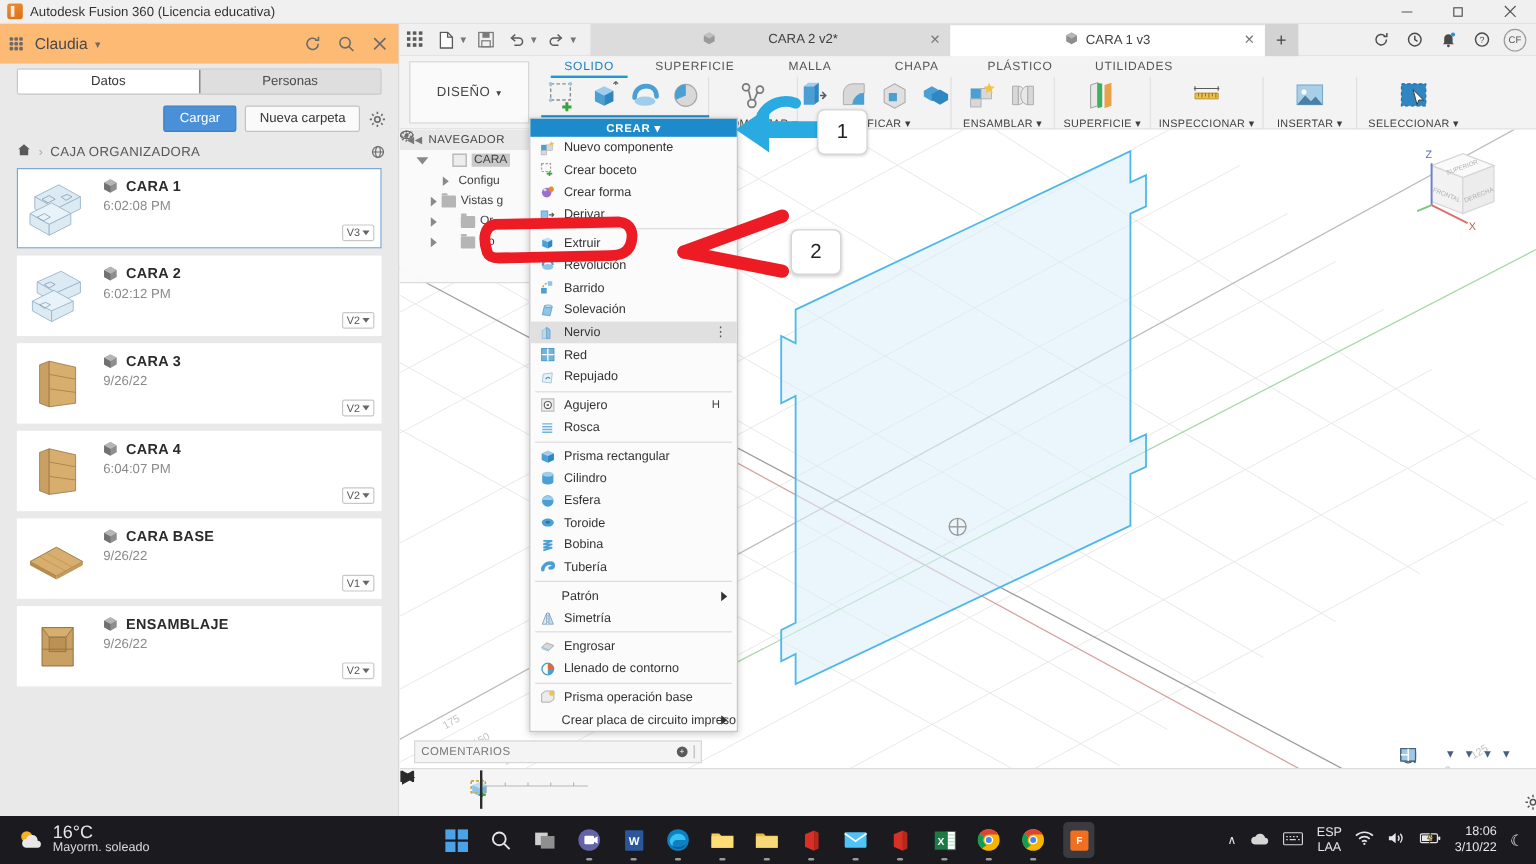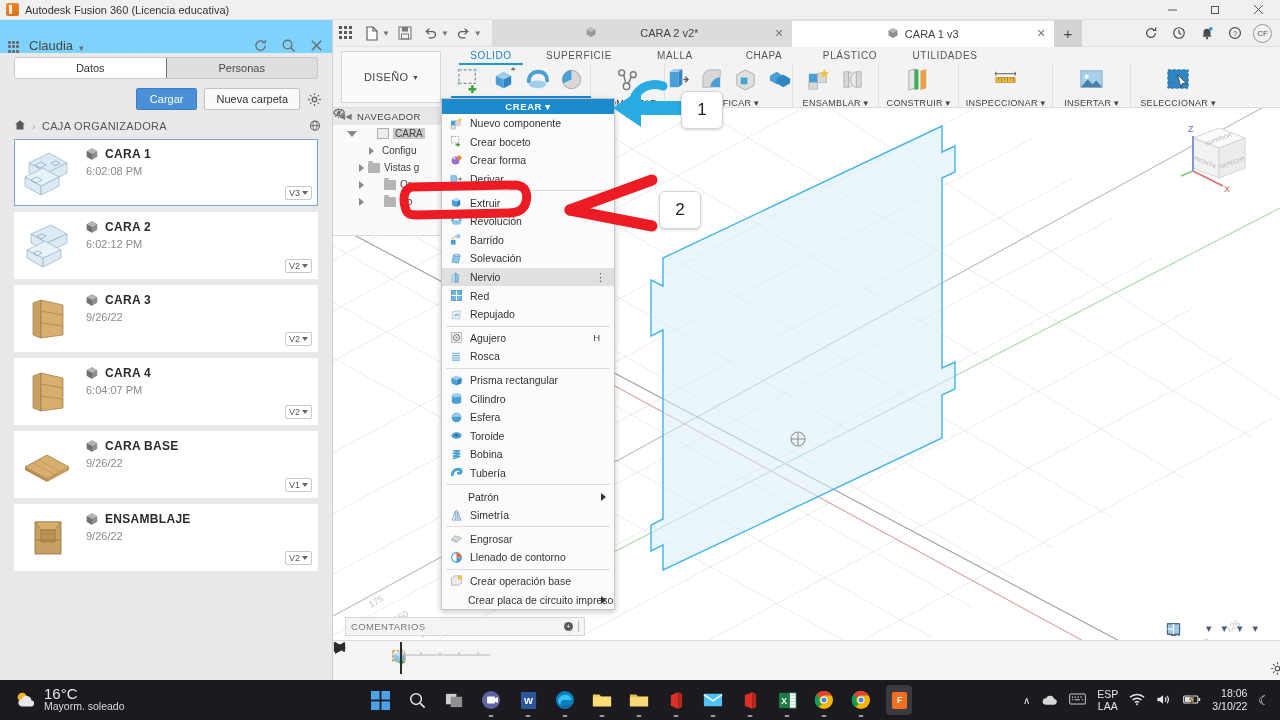--- a/index.html
+++ b/index.html
@@ -26,22 +26,22 @@
   .tb-ctrls { margin-left:auto; display:flex; height:20px; }
   .tb-btn { width:43px; height:20px; display:flex; align-items:center; justify-content:center;
             color:#555; font-size:11px; }
   .tb-btn svg{display:block;}
 
   
   .datapanel {
     position:absolute; left:0; top:20px; width:333px; height:660px;
     background:#e9e9e9; border-right:1px solid #cfcfcf;
   }
-  .dp-head { height:33px; display:flex; align-items:flex-end; padding:0 8px;
-             background:#7dd3fc; }
+  .dp-head { height:33px; display:flex; align-items:center; padding:0 8px;
+             background:#fdba74; }
   .dp-grid { width:14px;height:12px; margin-right:7px; display:flex; flex-wrap:wrap; gap:1px; }
   .dp-grid i { width:3px;height:3px;background:#6b6b6b;display:block;border-radius:1px;}
   .dp-user { font-size:13px; color:#4a4a4a; }
   .dp-caret{ margin-left:6px; font-size:9px; color:#6b6b6b;}
   .dp-head-icons{margin-left:auto;display:flex;align-items:center;gap:13px;color:#6b6b6b;}
   .dp-head-icons span{cursor:pointer;display:flex;}
 
   .dp-tabs { display:flex; margin:4px 14px 0 14px; height:22px;
              border:1px solid #c8c8c8; border-radius:2px; overflow:hidden; background:#dedede;}
   .dp-tab { flex:1; display:flex; align-items:center; justify-content:center;
@@ -718,21 +718,21 @@
         <div class="panel" style="width:80px;">
           <div class="pn-icons">
             <span class="ic big">
               <svg width="27" height="27" viewBox="0 0 28 28">
                   <path d="M4 5l6-2v20l-6 2z" fill="#e8e8e8" stroke="#9a9a9a" stroke-width=".8"></path>
                   <path d="M10 3l4 1v20l-4 1z" fill="#3fae5f"></path>
                   <path d="M16 5l6-2v20l-6 2z" fill="#e8a24a"></path>
                 </svg>
             </span>
           </div>
-          <div class="pn-label">CONSTRUIR ▾</div>
+          <div class="pn-label">SUPERFICIE ▾</div>
         </div>
 
         <div class="panel" style="width:94px;">
           <div class="pn-icons">
             <span class="ic big">
               <svg width="27" height="27" viewBox="0 0 28 28">
                   <path d="M4 12h20v5H4z" fill="#f0c14b" stroke="#b98c23" stroke-width=".8"></path>
                   <path d="M7 12v3M10 12v4M13 12v3M16 12v4M19 12v3M22 12v4" stroke="#8a6a1a" stroke-width=".8"></path>
                   <path d="M3 8h22M4 6v4M24 6v4" stroke="#5a5a5a" stroke-width="1"></path>
                 </svg>
@@ -1287,21 +1287,21 @@
 
     <div class="msep"></div>
 
     <div class="mi">
       <span class="mic">
           <svg width="13" height="13" viewBox="0 0 14 14">
             <path d="M1.5 4.5 5 2h7.5v7.5L9 12H1.5z" fill="#ececec" stroke="#9a9a9a" stroke-width=".7"></path>
             <circle cx="10.5" cy="4" r="2.3" fill="#f5c342"></circle>
           </svg>
         </span>
-      <span>Crear operación base</span>
+      <span>Prisma operación base</span>
     </div>
     <div class="mi indent">
       <span>Crear placa de circuito impreso</span>
       <span class="arrow"></span>
     </div>
   </div>
 
   <svg class="ann" style="left:605px; top:78px; width:110px; height:58px;">
     <g fill="#29ABE2">
       <path d="M105 23 H36 V11 L8 30 L36 49 V37 H105 Z"></path>

